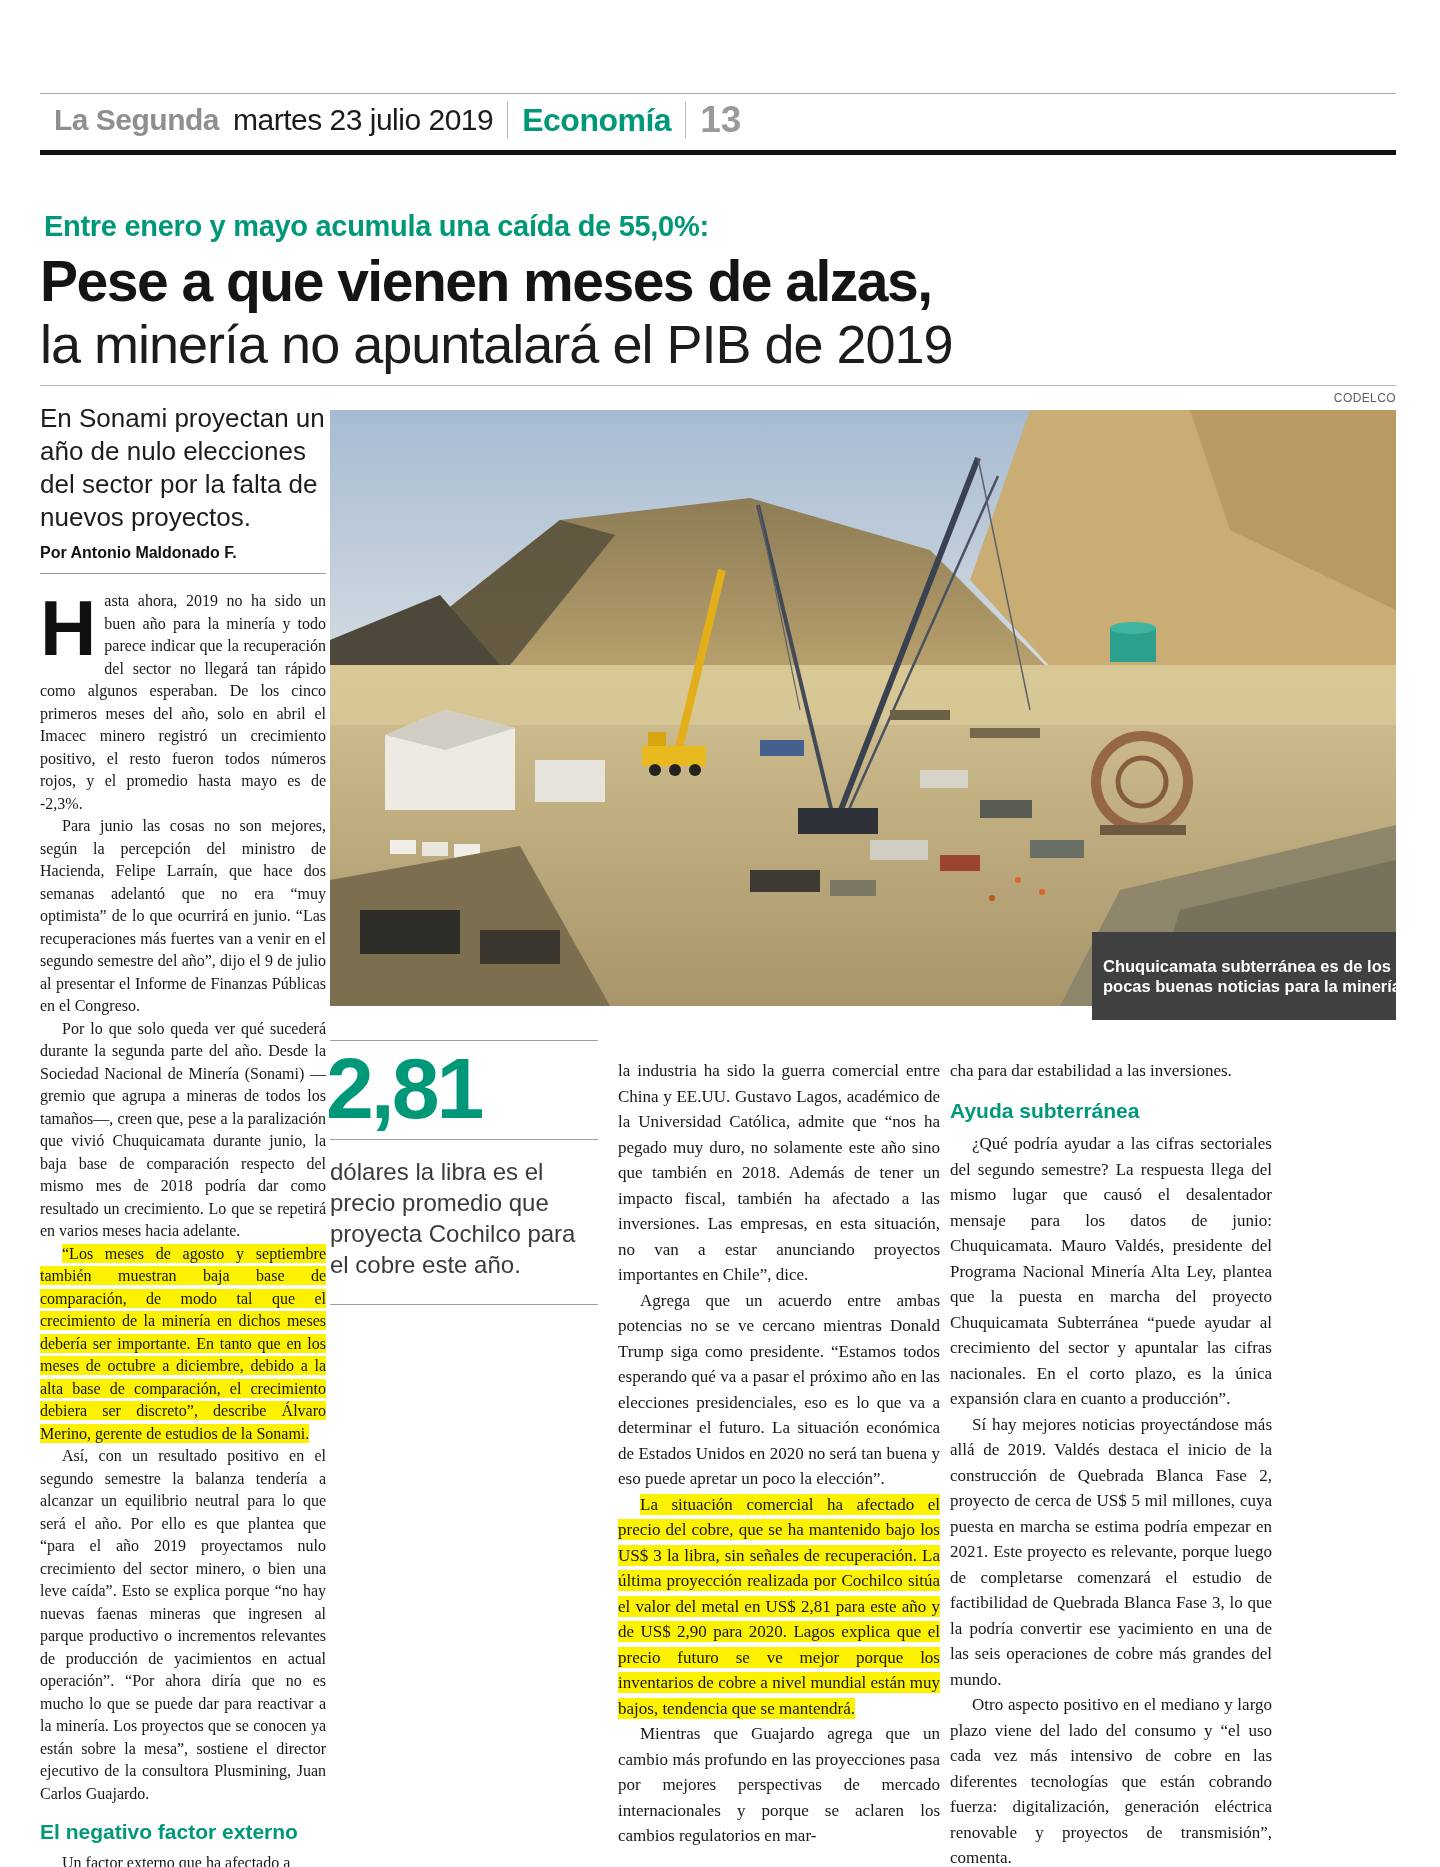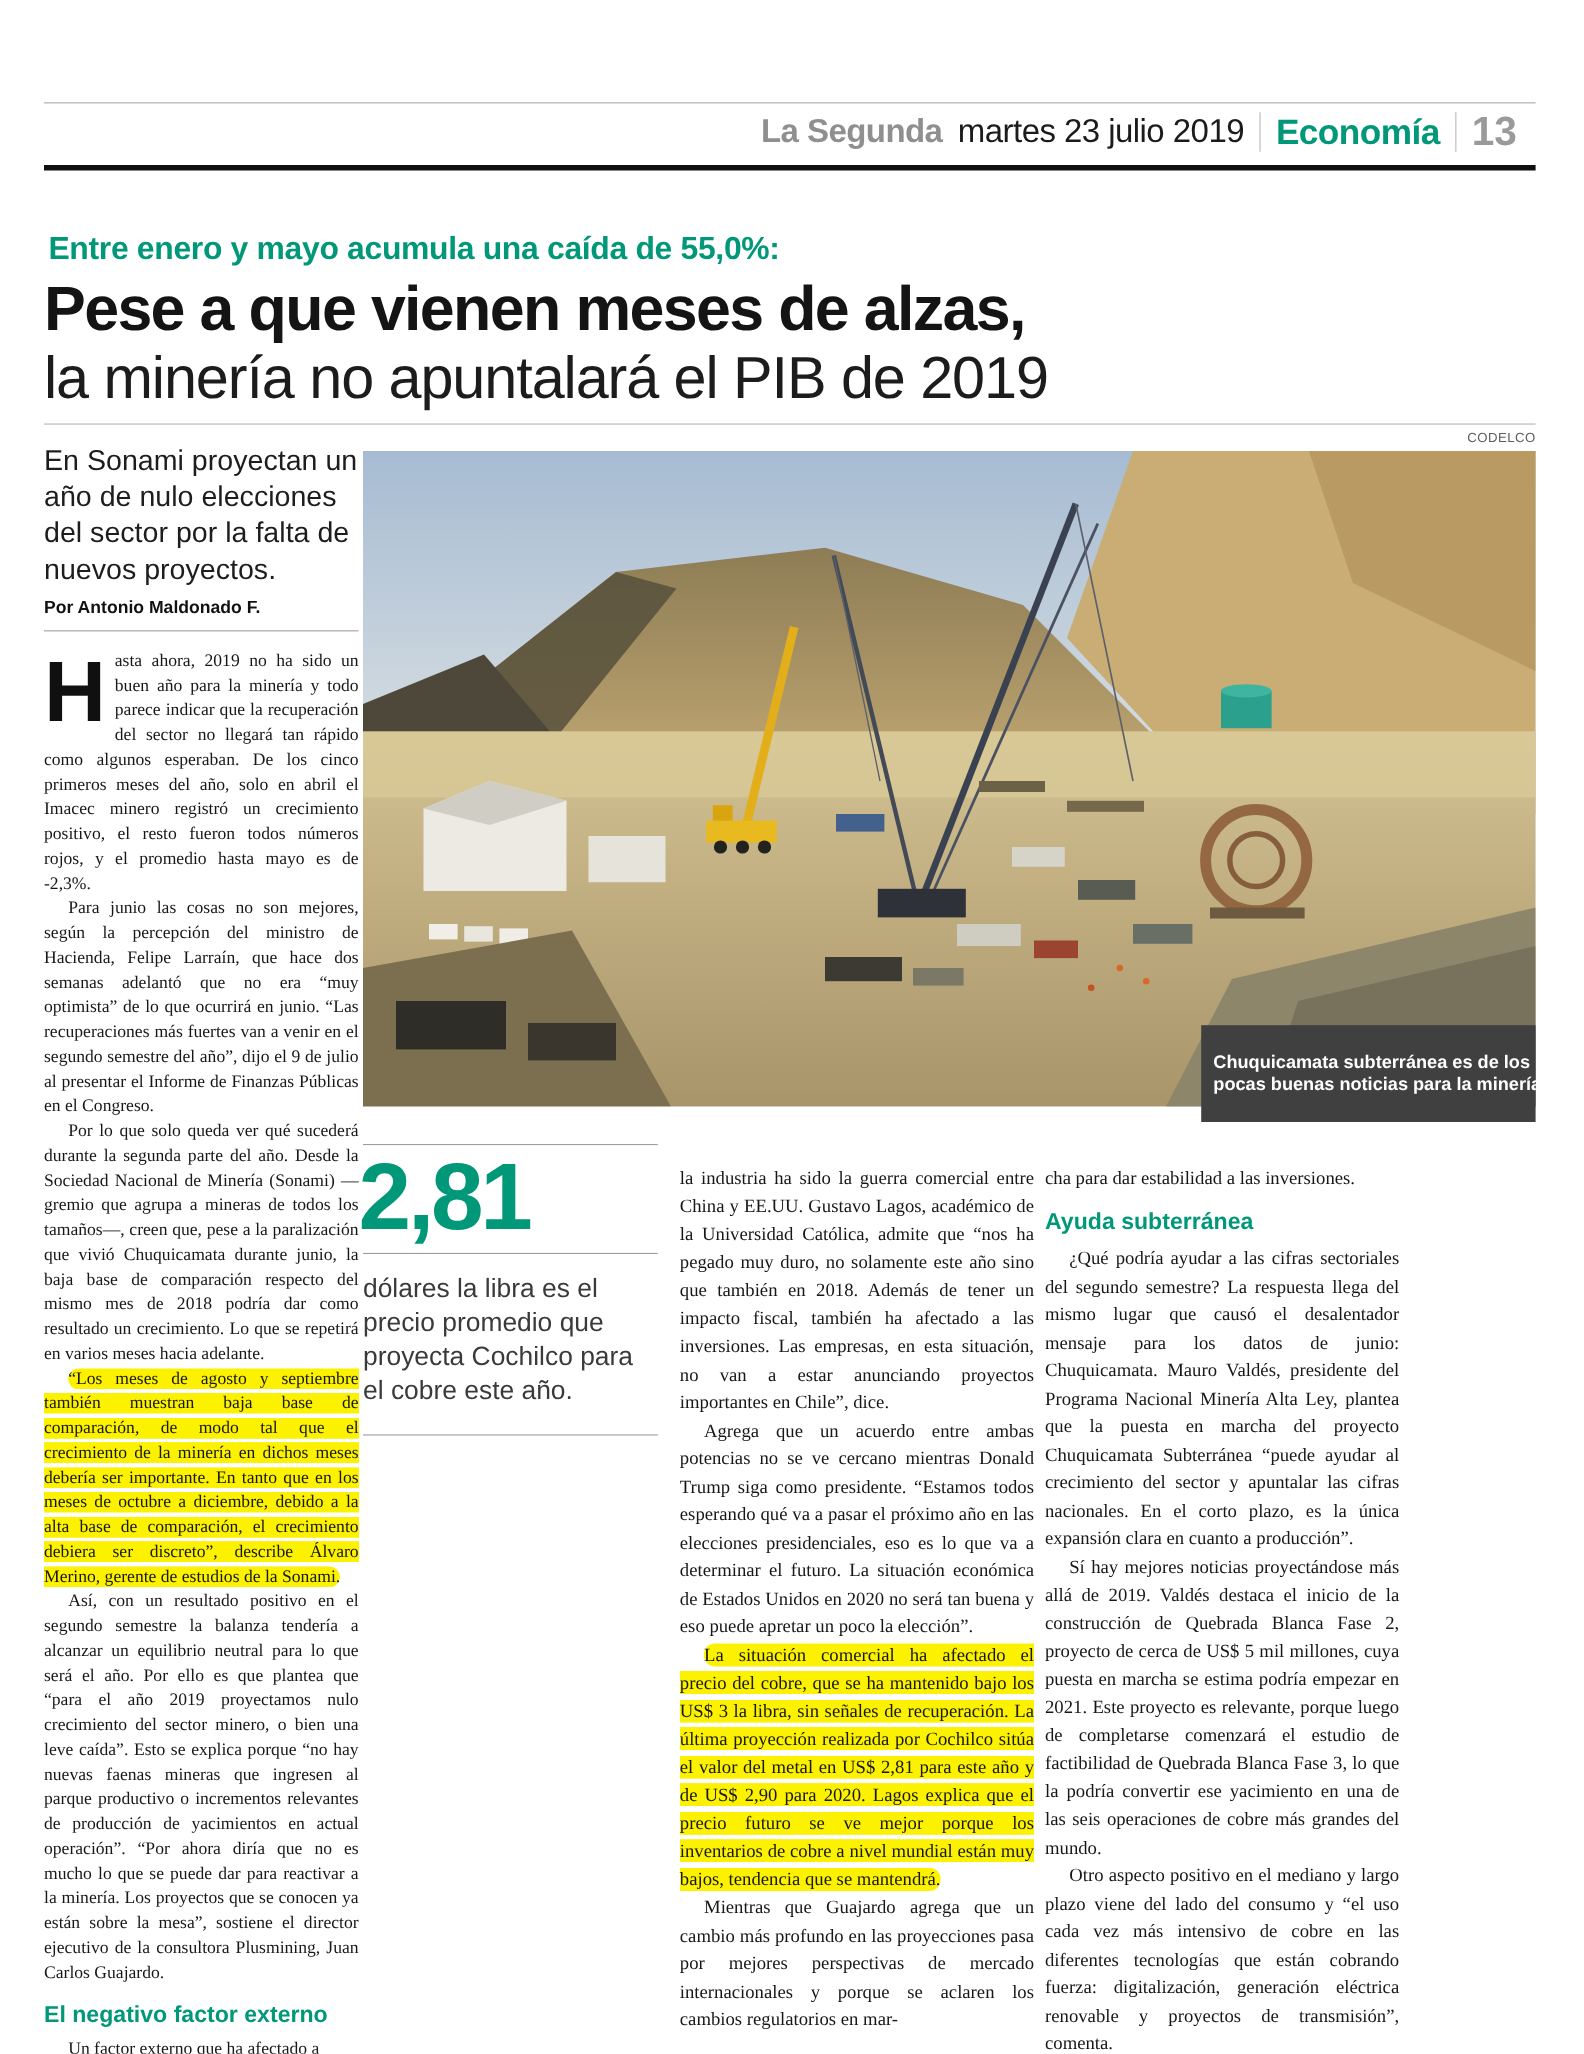--- a/index.html
+++ b/index.html
@@ -10,21 +10,21 @@
   *{box-sizing:border-box;}
   html,body{margin:0;padding:0;}
   body{
     width:1440px;height:1867px;position:relative;overflow:hidden;
     background:#ffffff;font-family:"Liberation Sans",sans-serif;color:var(--ink);
   }
   .abs{position:absolute;}
   .rule{position:absolute;height:1px;background:#b3b3b3;}
   
   #rule-top{top:93px;left:40px;width:1356px;background:#a8a8a8;}
-  #masthead{top:98px;left:23px;width:1356px;display:flex;justify-content:flex-end;align-items:center;gap:14px;height:44px;}
+  #masthead{top:98px;left:54px;width:1356px;display:flex;align-items:center;gap:14px;height:44px;}
   #masthead .paper{font-size:30px;font-weight:bold;color:#8f8f8f;letter-spacing:-0.5px;}
   #masthead .date{font-size:30px;font-weight:400;color:#1b1b1b;letter-spacing:-0.5px;}
   #masthead .vdiv{width:1px;height:36px;background:#b8b8b8;}
   #masthead .section{font-size:32px;font-weight:bold;color:var(--teal);letter-spacing:-0.5px;}
   #masthead .pagenum{font-size:37px;font-weight:bold;color:#9a9a9a;}
   #rule-black{top:150px;left:40px;width:1356px;height:5px;background:#101010;}
   
   #kicker{top:210px;left:44px;font-size:29px;font-weight:bold;color:var(--teal);letter-spacing:-0.3px;}
   #headline-line1{top:248px;left:40px;font-size:57px;font-weight:bold;color:#141414;letter-spacing:-1.5px;}
   #headline-line2{top:313px;left:40px;font-size:54px;font-weight:400;color:#1c1c1c;letter-spacing:-1px;}
@@ -34,21 +34,21 @@
   #byline{top:544px;left:40px;font-size:16px;font-weight:bold;color:#111;}
   #rule-byline{top:573px;left:40px;width:286px;background:#9e9e9e;}
   
   .bodycol{position:absolute;font-family:"Liberation Serif",serif;color:#171717;text-align:justify;hyphens:auto;-webkit-hyphens:auto;}
   #col-left{top:590px;left:40px;width:286px;font-size:16px;line-height:22.5px;}
   #col-mid{top:1058px;left:618px;width:322px;font-size:17px;line-height:25.5px;}
   #col-right{top:1058px;left:950px;width:322px;font-size:17px;line-height:25.5px;}
   .bodycol p{margin:0;}
   .ind{text-indent:22px;}
   .dropcap{float:left;font-family:"Liberation Sans",sans-serif;font-weight:bold;font-size:78px;line-height:64px;padding:6px 8px 0 0;color:#101010;}
-  mark{background:var(--hl);color:inherit;padding:1px 0;border-radius:10px;}
+  mark{background:var(--hl);color:inherit;padding:1px 0;}
   .sechead{font-family:"Liberation Sans",sans-serif;font-weight:bold;color:var(--teal);font-size:21px;text-align:left;text-indent:0;}
   #col-left .sechead{margin:16px 0 8px 0;}
   #col-right .sechead{margin:14px 0 8px 0;}
   
   #photo-credit{top:391px;left:40px;width:1356px;text-align:right;font-size:12px;color:#5d5d5d;letter-spacing:0.4px;}
   #photo{top:410px;left:330px;width:1066px;height:596px;background:#cfd6d9;}
   #photo svg{display:block;width:100%;height:100%;}
   #photo-caption{position:absolute;right:0;bottom:-14px;width:304px;background:#404040;color:#ffffff;
     font-weight:bold;font-size:16.5px;line-height:20px;padding:24px 11px;}
   #photo-caption span{display:block;white-space:nowrap;}

